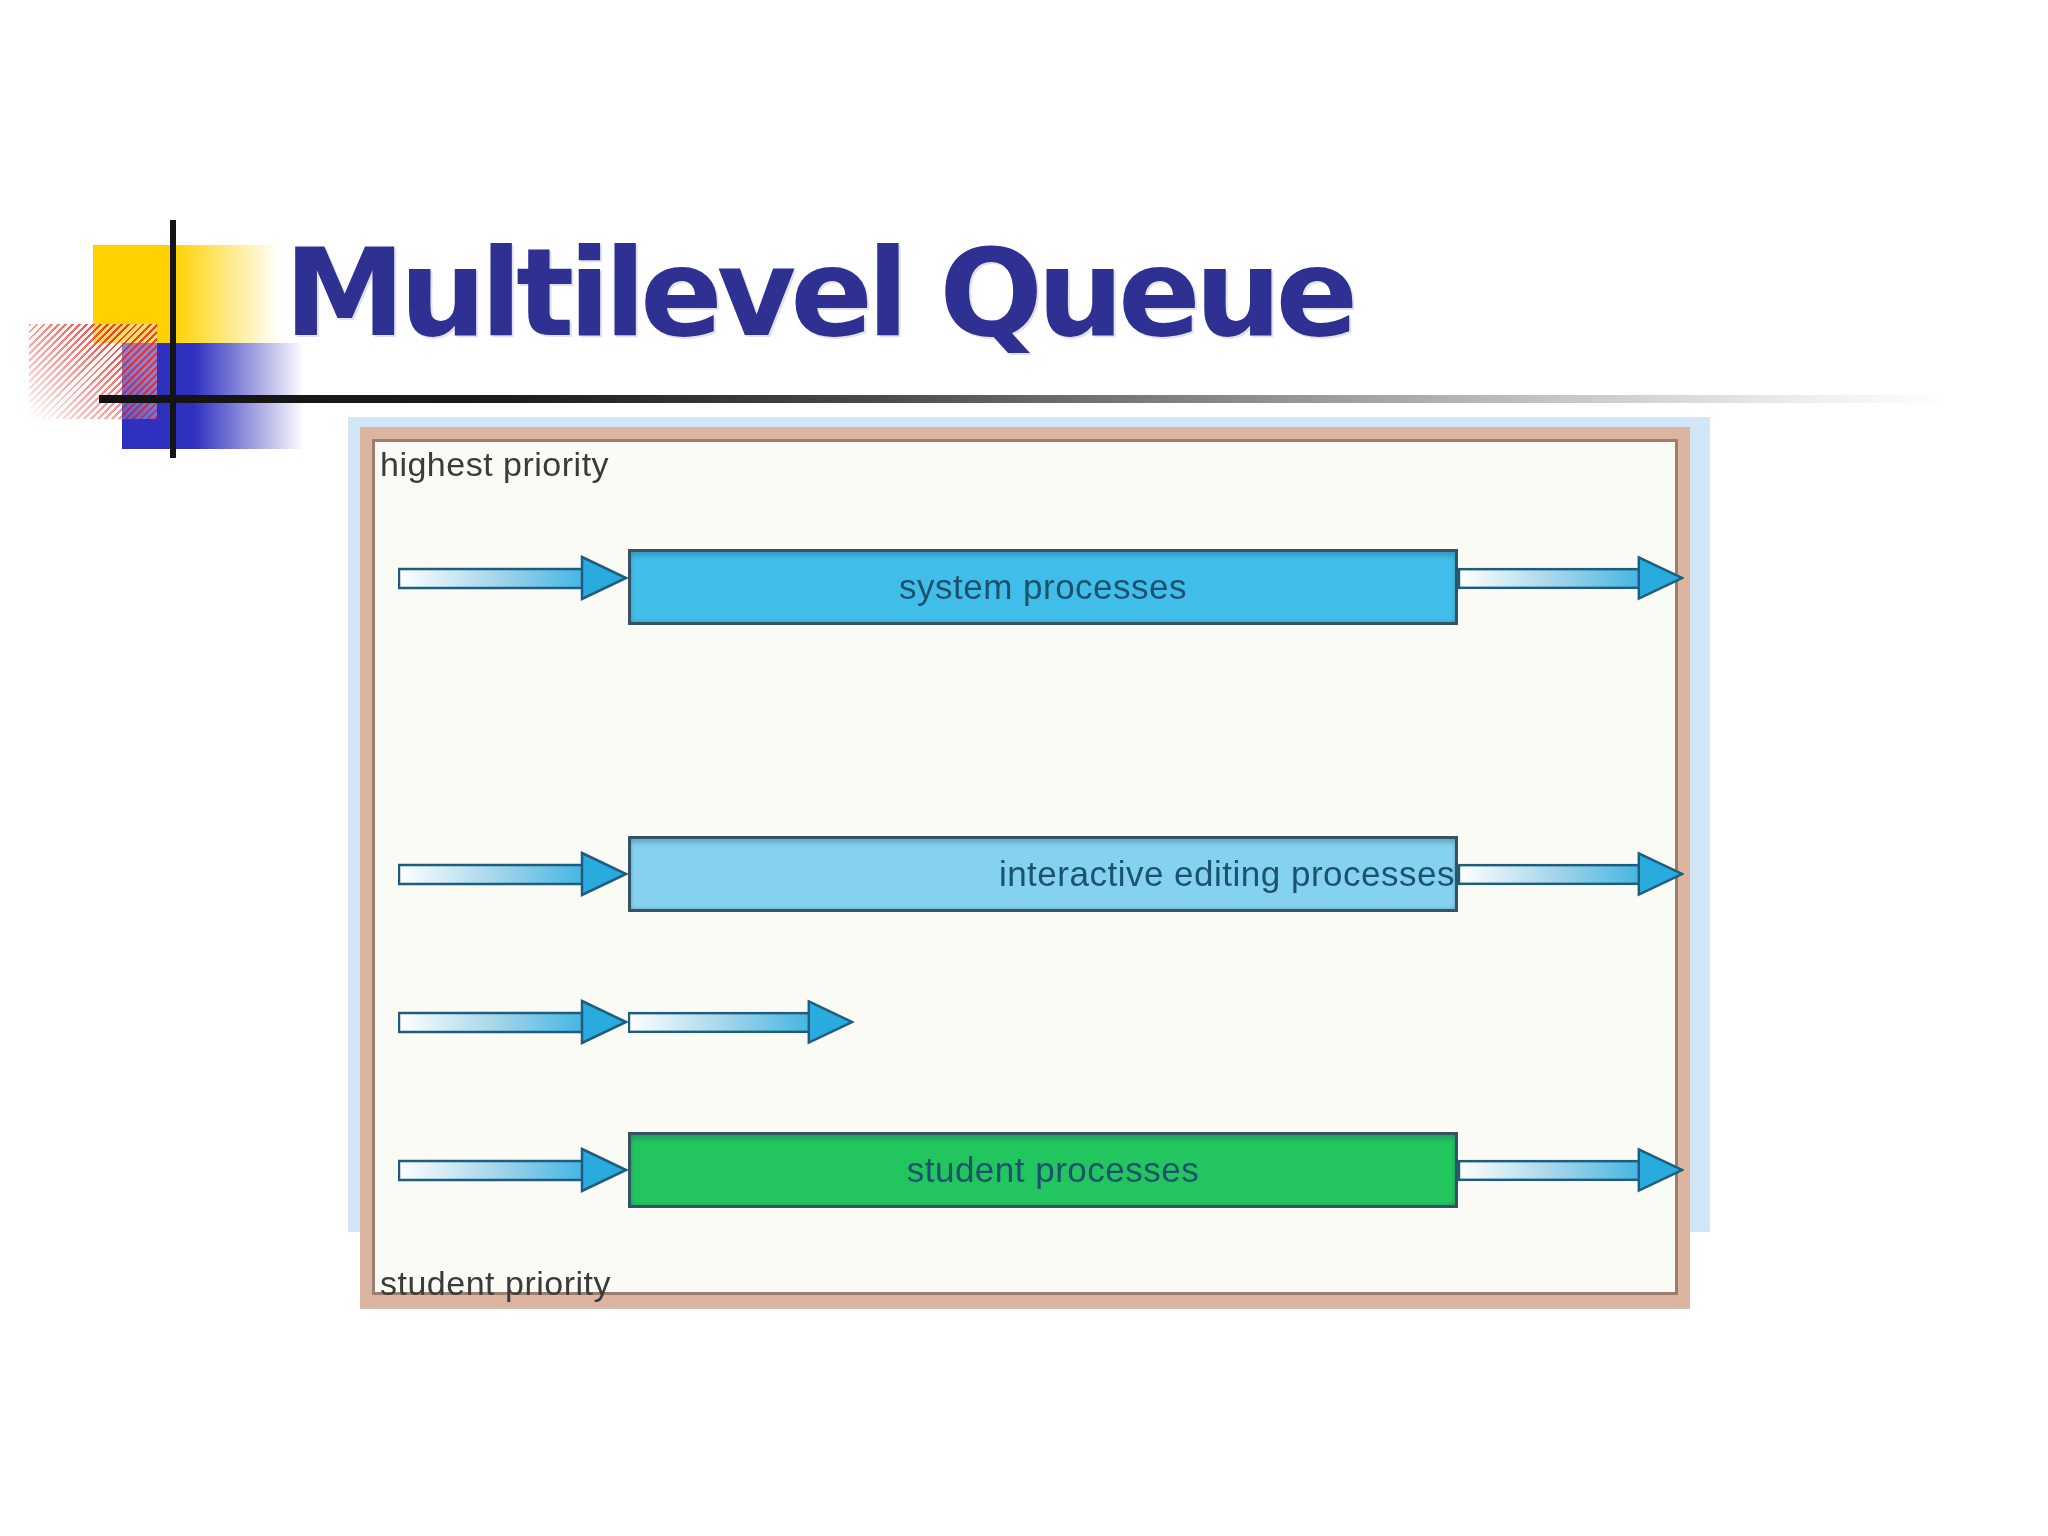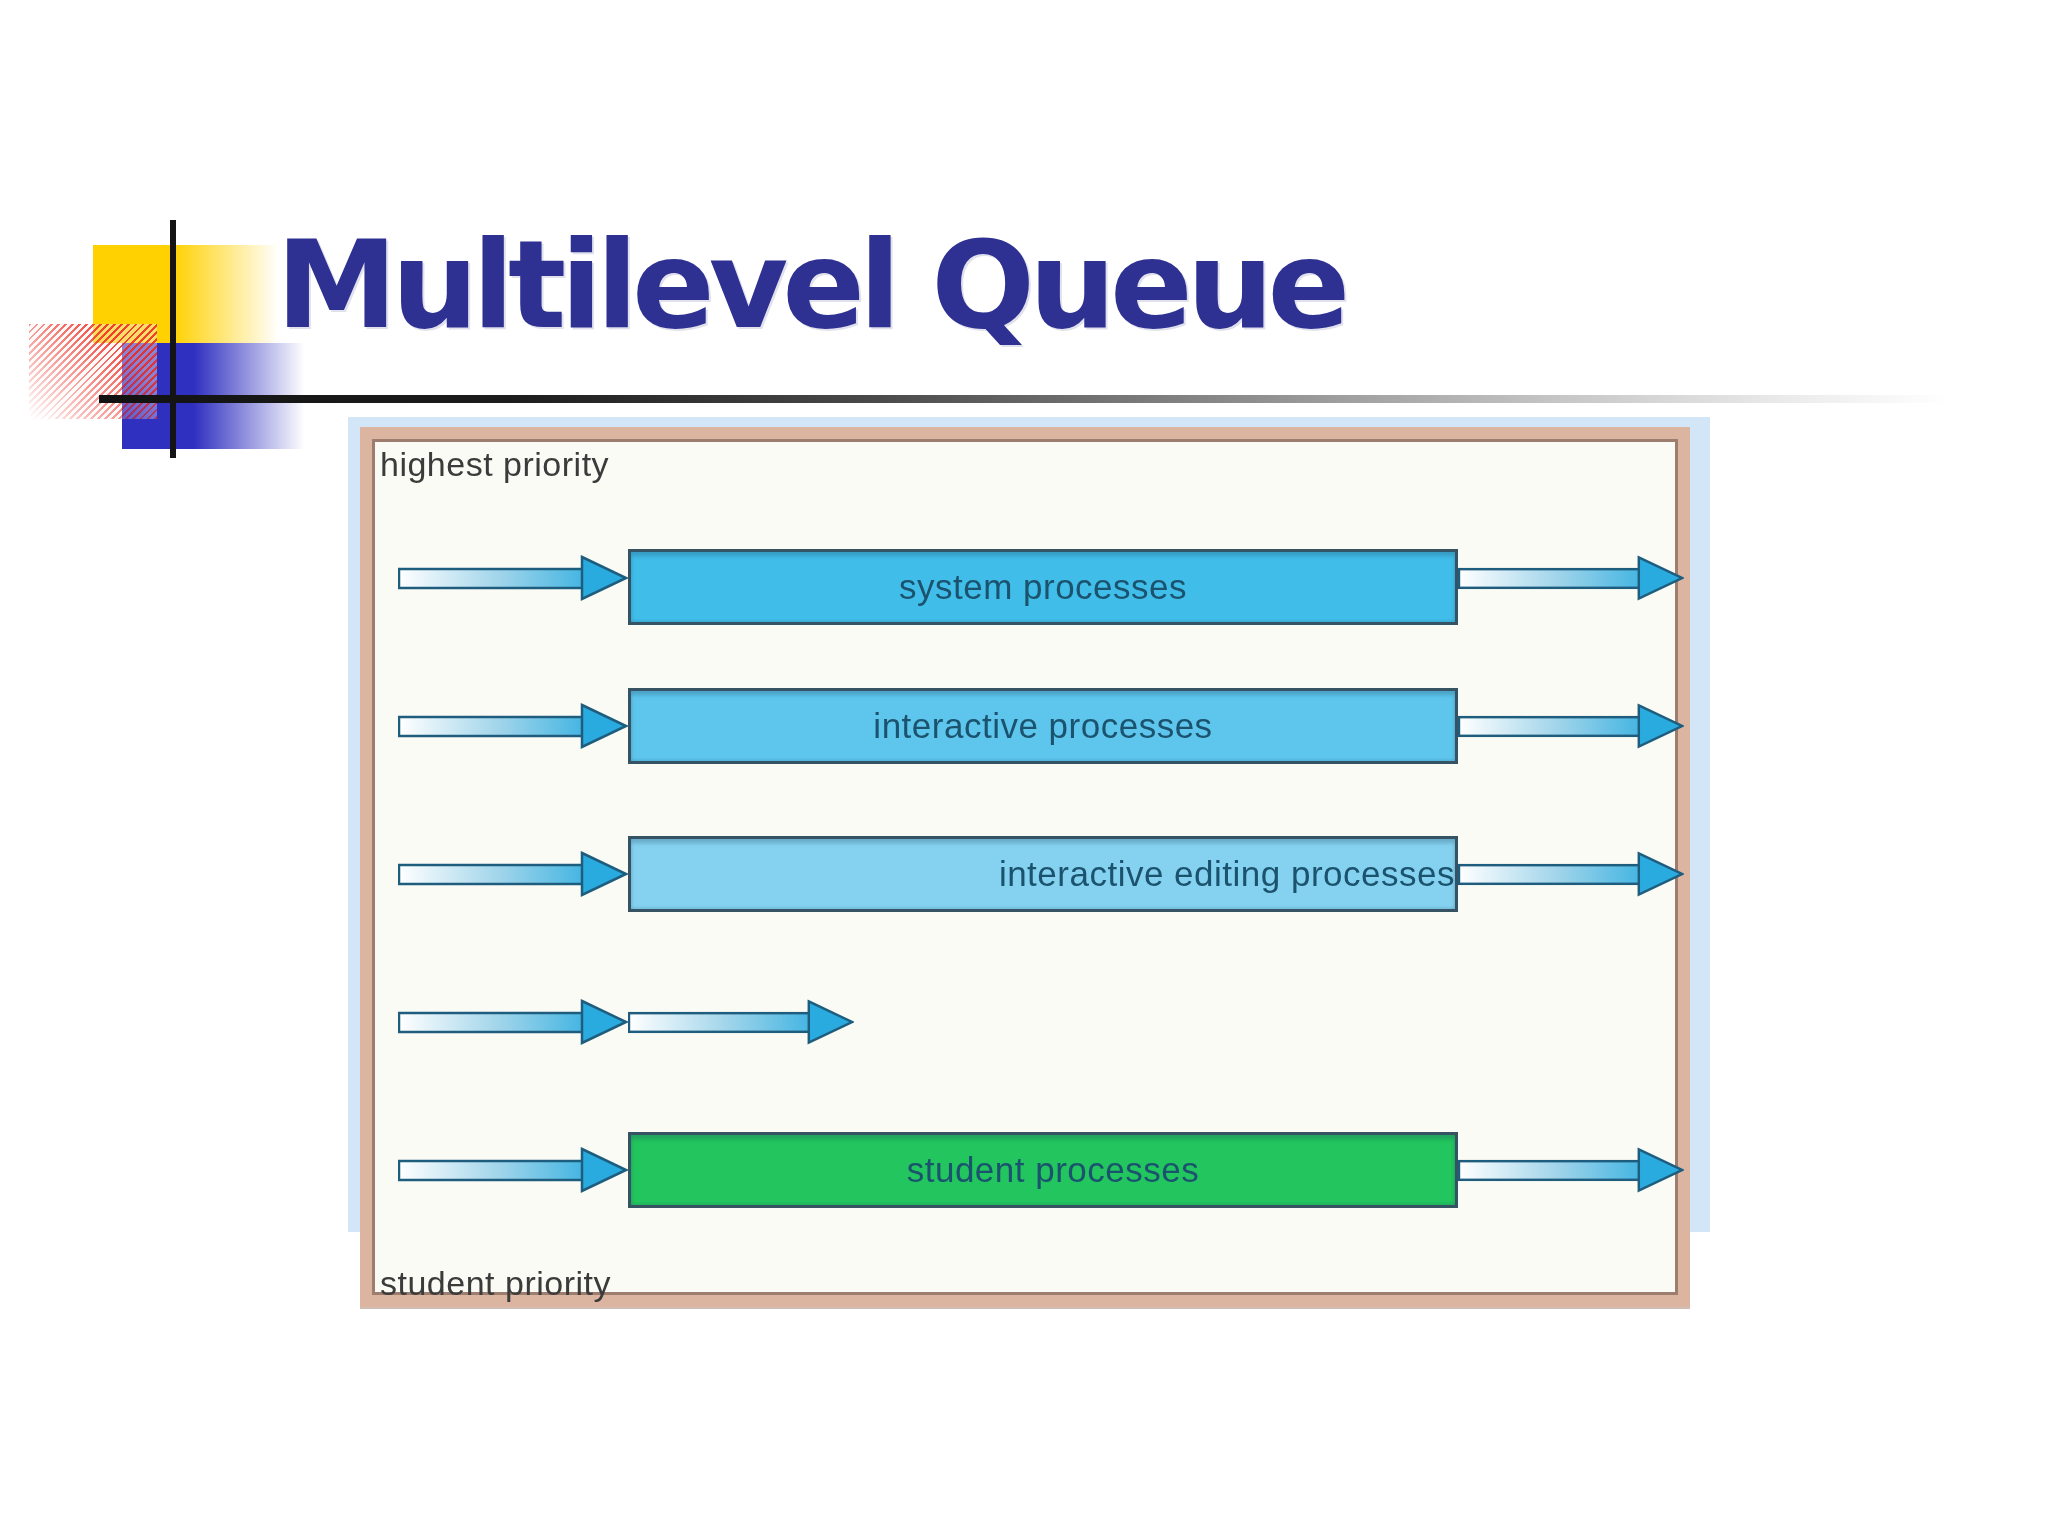--- a/index.html
+++ b/index.html
@@ -40,21 +40,21 @@
   .vline{
     position:absolute;left:170px;top:220px;width:6px;height:238px;background:var(--line-dark);
   }
   .hline{
     position:absolute;left:99px;top:395px;width:1851px;height:8px;
     background:linear-gradient(to right,#121212 0%,#1c1c1c 22%,#4a4a4a 42%,#8d8d8d 62%,#c3c3c3 78%,#ededed 92%,rgba(255,255,255,0) 100%);
   }
 
   
   .title{
-    position:absolute;left:276px;top:224px;margin:0;
+    position:absolute;left:276px;top:224px;margin:8px;
     font-family:"DejaVu Sans",sans-serif;font-weight:bold;
     font-size:122px;letter-spacing:-6px;line-height:1;
     color:var(--title-color);
     text-shadow:2px 2px 0 rgba(90,90,160,0.18);
     white-space:nowrap;
   }
 
   
   .mat{
     position:absolute;left:348px;top:417px;width:1362px;height:815px;
@@ -127,33 +127,20 @@
         </svg>
         <div class="qbox" style="background: rgb(65, 189, 234); margin-top: 17px;">
           <span>system processes</span>
         </div>
         <svg class="arrow out" viewBox="0 0 230 48">
           <rect class="abody" x="1" y="15" width="185" height="19"></rect>
             <polygon class="ahead" points="184,3 228,24 184,45"></polygon>
         </svg>
       </div>
 
-      <div class="queue-row" style="top:249px">
-        <svg class="arrow in" viewBox="0 0 230 48">
-          <rect class="abody" x="1" y="15" width="185" height="19"></rect>
-            <polygon class="ahead" points="184,3 228,24 184,45"></polygon>
-        </svg>
-        <div class="qbox" style="background: rgb(94, 198, 237);">
-          <span>interactive processes</span>
-        </div>
-        <svg class="arrow out" viewBox="0 0 230 48">
-          <rect class="abody" x="1" y="15" width="185" height="19"></rect>
-            <polygon class="ahead" points="184,3 228,24 184,45"></polygon>
-        </svg>
-      </div>
 
       <div class="queue-row" style="top:397px">
         <svg class="arrow in" viewBox="0 0 230 48">
           <rect class="abody" x="1" y="15" width="185" height="19"></rect>
             <polygon class="ahead" points="184,3 228,24 184,45"></polygon>
         </svg>
         <div class="qbox" style="background: rgb(133, 210, 240); justify-content: flex-end;">
           <span>interactive editing processes</span>
         </div>
         <svg class="arrow out" viewBox="0 0 230 48">

